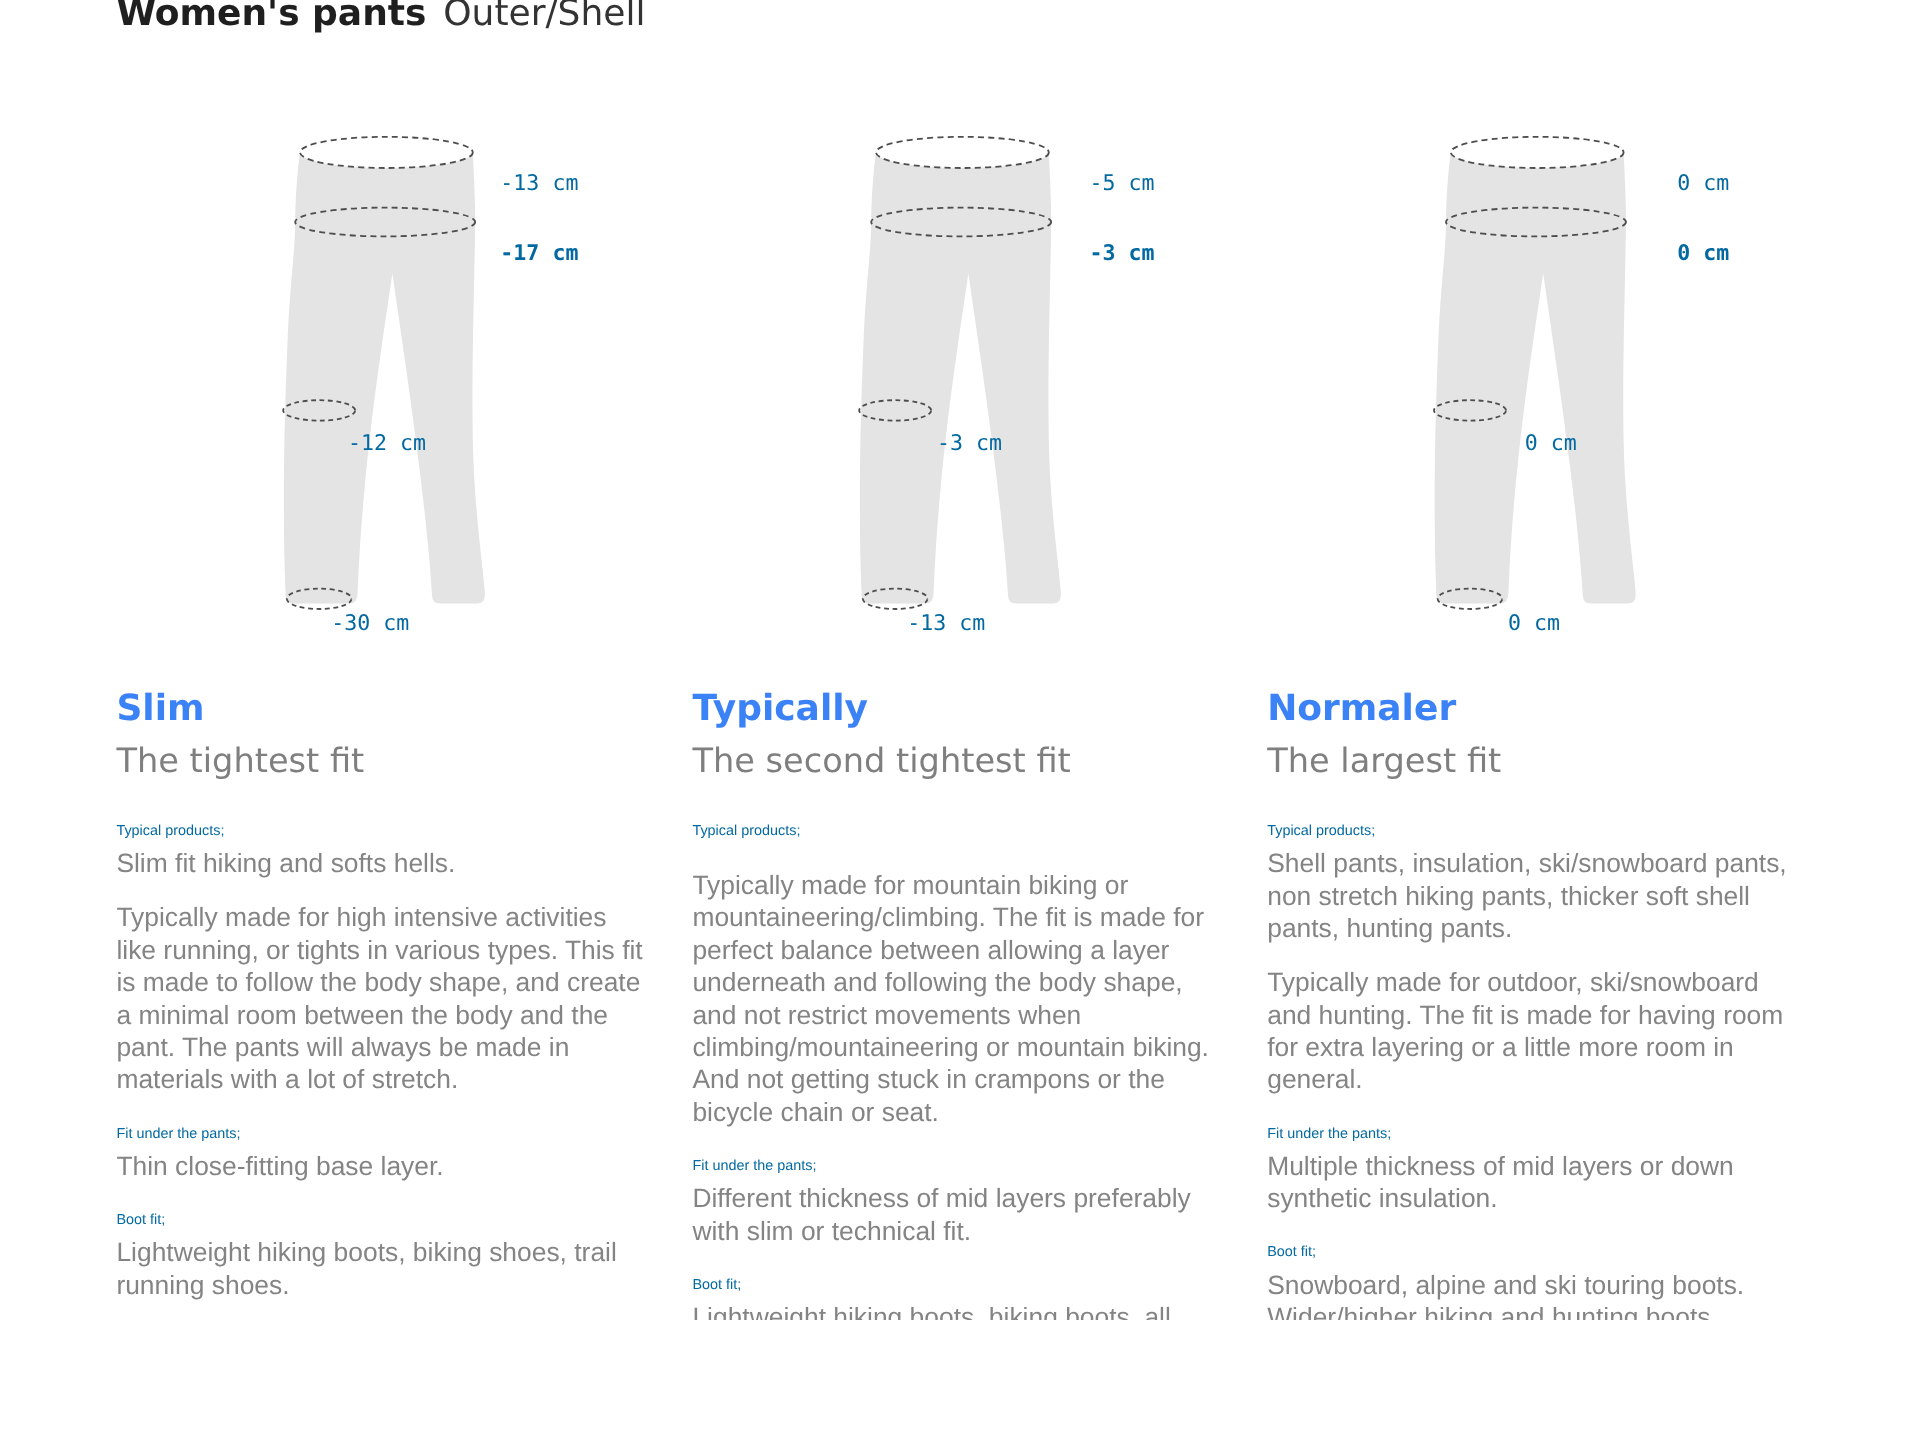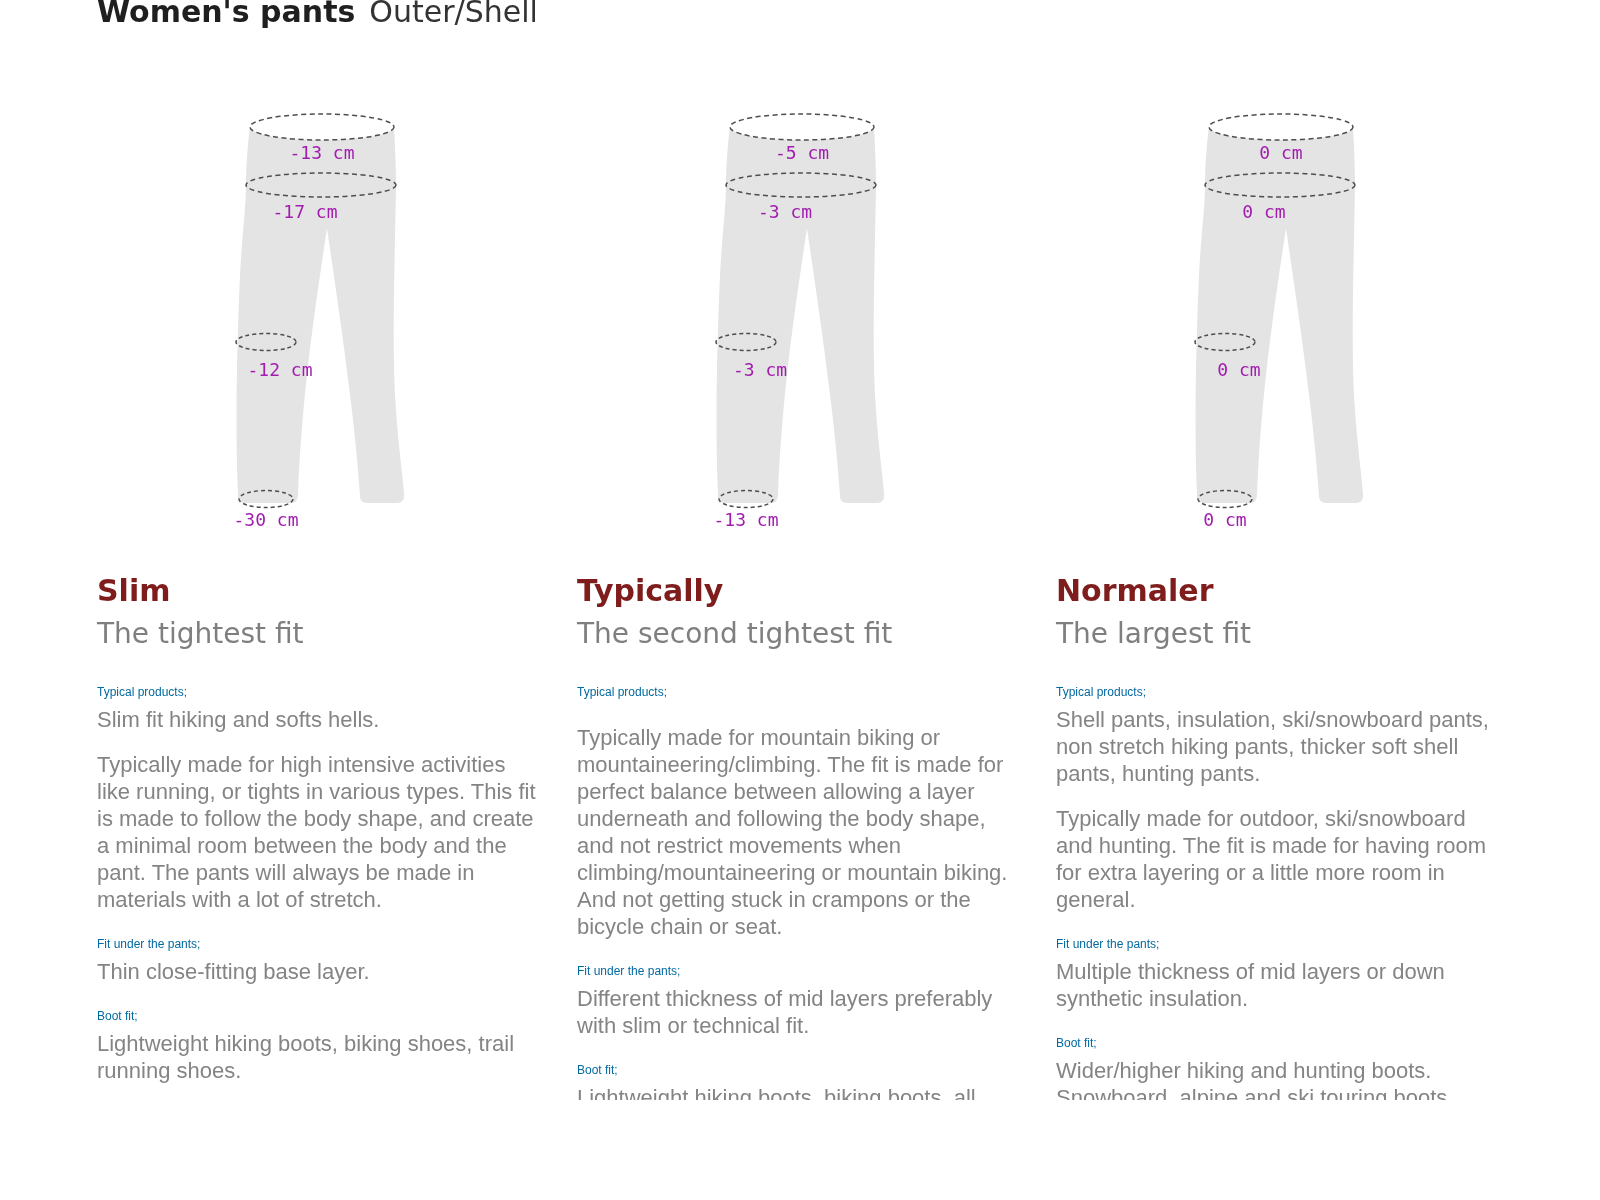--- a/index.html
+++ b/index.html
@@ -48,36 +48,36 @@
     stroke-width: 1.5;
     stroke-dasharray: 5 3.5;
   }
   .dash.small { stroke-dasharray: 4 3; }
 
   .meas {
     position: absolute;
     font-family: "DejaVu Sans Mono", monospace;
     font-size: 18px;
     line-height: 25px;
-    color: #a21caf;
-    text-align: center;
+    color: #0369a1;
+    text-align: right;
   }
   .meas.waist { left: 65px; width: 320px; top: 45px; }
-  .meas.hip   { left: 48px; width: 320px; top: 104px; }
+  .meas.hip   { left: 65px; width: 320px; top: 104px; font-weight: bold; }
   .meas.knee  { left: 108px; width: 150px; top: 262px; }
   .meas.hem   { left: 94px; width: 150px; top: 412px; }
 
   
   .fit-name {
     margin: 0 0 4px 0;
     font-family: "DejaVu Sans", sans-serif;
     font-size: 30px;
     line-height: 40px;
     font-weight: 700;
-    color: #7f1d1d;
+    color: #3b82f6;
   }
   .fit-subtitle {
     margin: 0 0 26px 0;
     font-family: "DejaVu Sans", sans-serif;
     font-size: 28px;
     line-height: 38px;
     font-weight: 400;
     color: #7f7f7f;
   }
   .sec { margin: 0 0 18px 0; }
@@ -189,18 +189,18 @@
       <p class="sec-head">Typical products;</p>
       <p class="sec-body">Shell pants, insulation, ski/snowboard pants, non stretch hiking pants, thicker soft shell pants, hunting pants.</p>
     </div>
     <p class="sec-body desc">Typically made for outdoor, ski/snowboard and hunting. The fit is made for having room for extra layering or a little more room in general.</p>
     <div class="sec">
       <p class="sec-head">Fit under the pants;</p>
       <p class="sec-body">Multiple thickness of mid layers or down synthetic insulation.</p>
     </div>
     <div class="sec">
       <p class="sec-head">Boot fit;</p>
+      <p class="sec-body">Snowboard, alpine and ski touring boots.</p>
       <p class="sec-body">Wider/higher hiking and hunting boots.</p>
-      <p class="sec-body">Snowboard, alpine and ski touring boots.</p>
     </div>
   </section>
 
 </div>
 
 </body></html>

